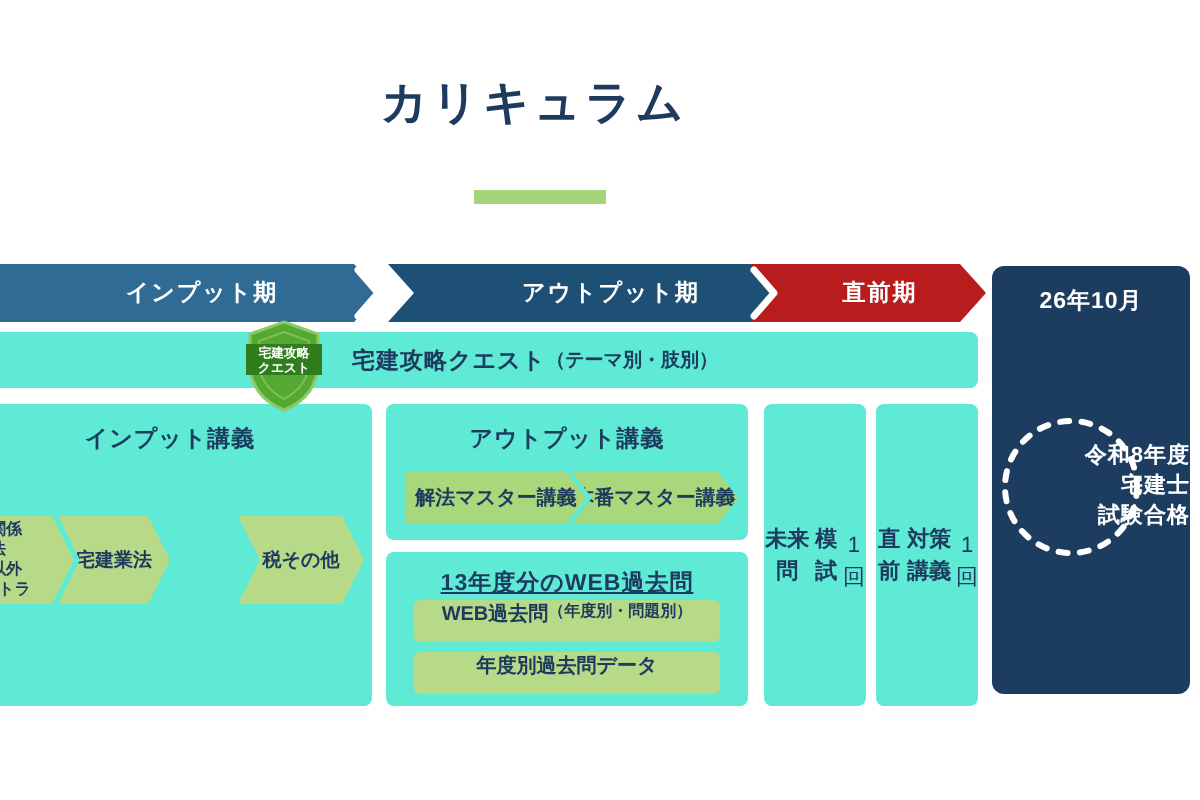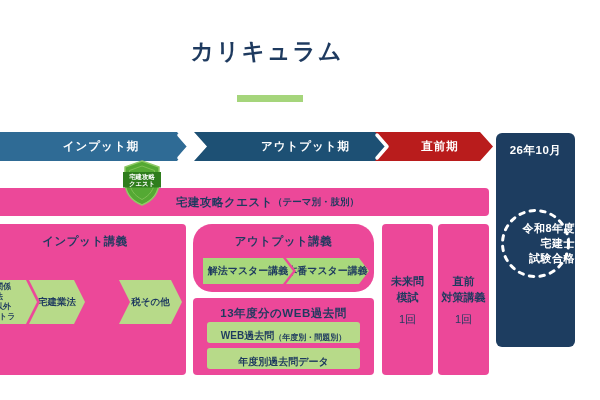--- a/index.html
+++ b/index.html
@@ -17,59 +17,59 @@
   .tseg span{padding-right:13px;margin-left:25px;}
   .tseg.first{left:0;width:190px;background:#2f6b95;
     clip-path:polygon(0 0,calc(100% - 13px) 0,100% 50%,calc(100% - 13px) 100%,0 100%);}
   .tseg.mid{left:194px;width:211px;background:#1d5074;
     clip-path:polygon(0 0,calc(100% - 13px) 0,100% 50%,calc(100% - 13px) 100%,0 100%,13px 50%);}
   .tseg.last{left:375px;width:118px;background:#b91c1c;
     clip-path:polygon(0 0,calc(100% - 13px) 0,100% 50%,calc(100% - 13px) 100%,0 100%,13px 50%);}
   .chev{position:absolute;top:132px;width:18px;height:29px;}
   .chev.c1{left:176px;} .chev.c2{left:374px;}
   
-  .panel{position:absolute;background:#ec4899;border-radius:4px;margin-top:22px;}
+  .panel{position:absolute;background:#5eead4;border-radius:4px;}
   .quest-row{left:0;top:166px;width:489px;height:28px;border-radius:0 4px 4px 0;}
   .quest-label{position:absolute;left:176px;top:0;height:28px;display:flex;align-items:center;
     font-weight:700;color:#1e3a5f;}
   .quest-label .main{font-size:11.5px;letter-spacing:.5px;}
   .quest-label .sub{font-size:9.5px;}
   .badge{position:absolute;left:122px;top:160px;width:40px;height:46px;z-index:3;}
   
   .input-panel{left:0;top:202px;width:186px;height:151px;border-radius:0 4px 4px 0;}
   .sec-title{position:absolute;top:10px;left:0;width:100%;text-align:center;
     font-size:11.5px;font-weight:700;color:#1e3a5f;letter-spacing:.5px;}
   .input-panel .sec-title{width:170px;}
   .ribbon{position:absolute;top:56px;height:44px;background:#b7da89;display:flex;align-items:center;
     justify-content:center;font-weight:700;color:#1e3a5f;text-align:center;
     clip-path:polygon(0 0,calc(100% - 11px) 0,100% 50%,calc(100% - 11px) 100%,0 100%,11px 50%);}
   .rb0{left:-84px;width:121px;}
   .rb0 .lines{position:absolute;right:2px;width:80px;font-size:8px;line-height:10px;text-align:center;}
   .rb1{left:29px;width:56px;font-size:9.5px;}
   .rb2{left:77px;width:50px;font-size:9.5px;line-height:12px;}
   .rb3{left:119px;width:63px;font-size:9.5px;}
   
-  .output-panel{left:193px;top:202px;width:181px;height:68px;border-radius:19px;}
+  .output-panel{left:193px;top:202px;width:181px;height:68px;}
   .oarrow{position:absolute;top:34px;height:26px;background:#a9d87c;display:flex;align-items:center;
     justify-content:center;font-size:10px;font-weight:700;color:#1e3a5f;}
   .oa1{left:10px;width:90px;clip-path:polygon(0 0,calc(100% - 10px) 0,100% 50%,calc(100% - 10px) 100%,0 100%);}
   .oa2{left:93px;width:83px;clip-path:polygon(0 0,calc(100% - 10px) 0,100% 50%,calc(100% - 10px) 100%,0 100%,10px 50%);}
   .pastq-panel{left:193px;top:276px;width:181px;height:77px;}
   .pq-box{position:absolute;left:14px;width:153px;height:21px;background:#b7da89;border-radius:3px;
-    display:flex;align-items:flex-end;justify-content:center;font-weight:700;color:#1e3a5f;}
+    display:flex;align-items:flex-start;justify-content:center;font-weight:700;color:#1e3a5f;}
   .pq1{top:24px;} .pq2{top:50px;}
   .pq-box .main{font-size:10px;} .pq-box .sub{font-size:8px;}
   
-  .vcol{display:flex;flex-direction:column;align-items:center;justify-content:center;
+  .vcol{display:flex;align-items:center;justify-content:center;
     font-weight:700;color:#1e3a5f;font-size:11px;line-height:16px;text-align:center;}
   .mock-panel{left:382px;top:202px;width:51px;height:151px;}
   .final-panel{left:438px;top:202px;width:51px;height:151px;}
   .count{font-weight:400;font-size:11px;margin-top:6px;}
   
-  .goal-panel{position:absolute;left:496px;top:133px;width:79px;height:214px;background:#1d3d60;border-radius:6px;}
+  .goal-panel{position:absolute;left:496px;top:133px;width:79px;height:214px;background:#1d3d60;border-radius:6px;padding-left:20px;}
   .goal-period{position:absolute;top:10px;left:0;width:100%;text-align:center;color:#fff;
     font-size:11.5px;font-weight:700;letter-spacing:.5px;}
   .sunburst{position:absolute;left:-3px;top:68px;}
   .goal-text{position:absolute;top:88px;left:0;width:100%;text-align:right;color:#fff;
     font-size:11px;font-weight:700;line-height:15px;letter-spacing:.5px;}
 </style>
 </head>
 <body>
 
 <div id="stage">
@@ -129,21 +129,21 @@
     <div class="sec-title">アウトプット講義</div>
     <div class="oarrow oa1">
       <span>解法マスター講義</span>
     </div>
     <div class="oarrow oa2">
       <span>本番マスター講義</span>
     </div>
   </div>
 
   <div class="panel pastq-panel">
-    <div class="sec-title" style="top:8px;">13年度分のWEB過去問</div>
+    <div class="sec-title" style="top:8px;text-decoration:underline;">13年度分のWEB過去問</div>
     <div class="pq-box pq1">
       <span class="main">WEB過去問</span>
         <span class="sub">（年度別・問題別）</span>
     </div>
     <div class="pq-box pq2">
       <span class="main">年度別過去問データ</span>
     </div>
   </div>
 
   <div class="panel vcol mock-panel">

